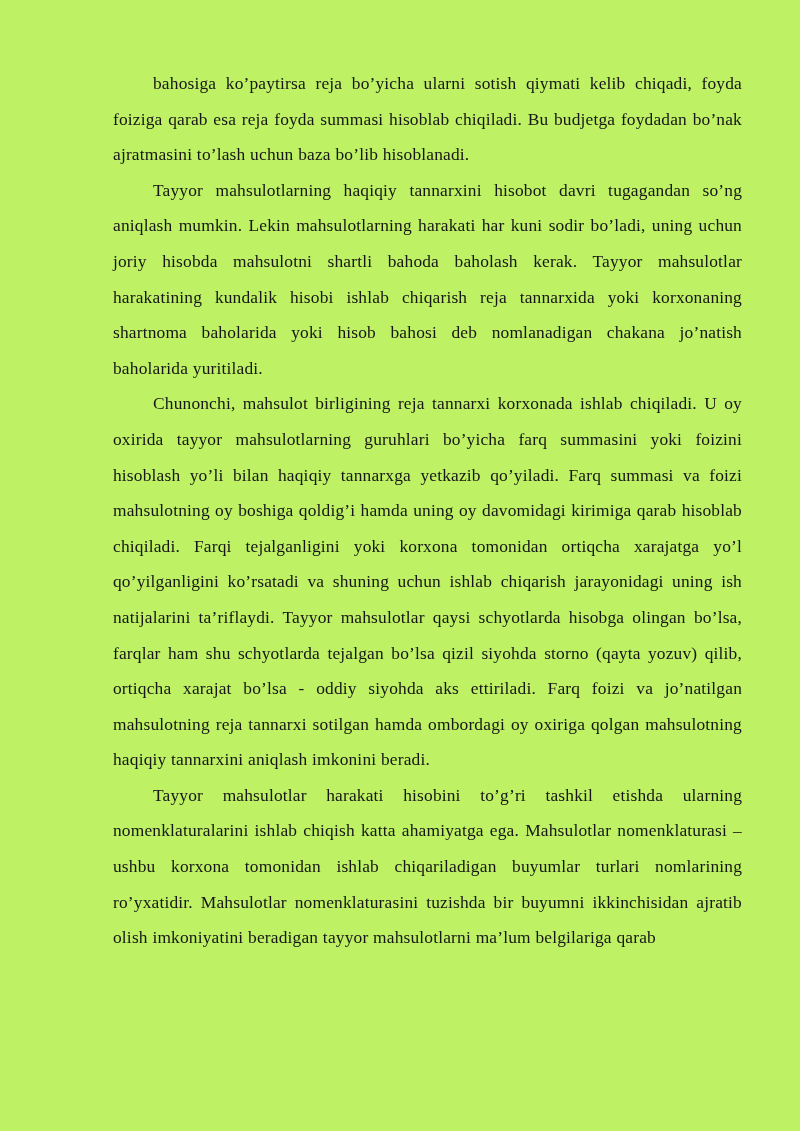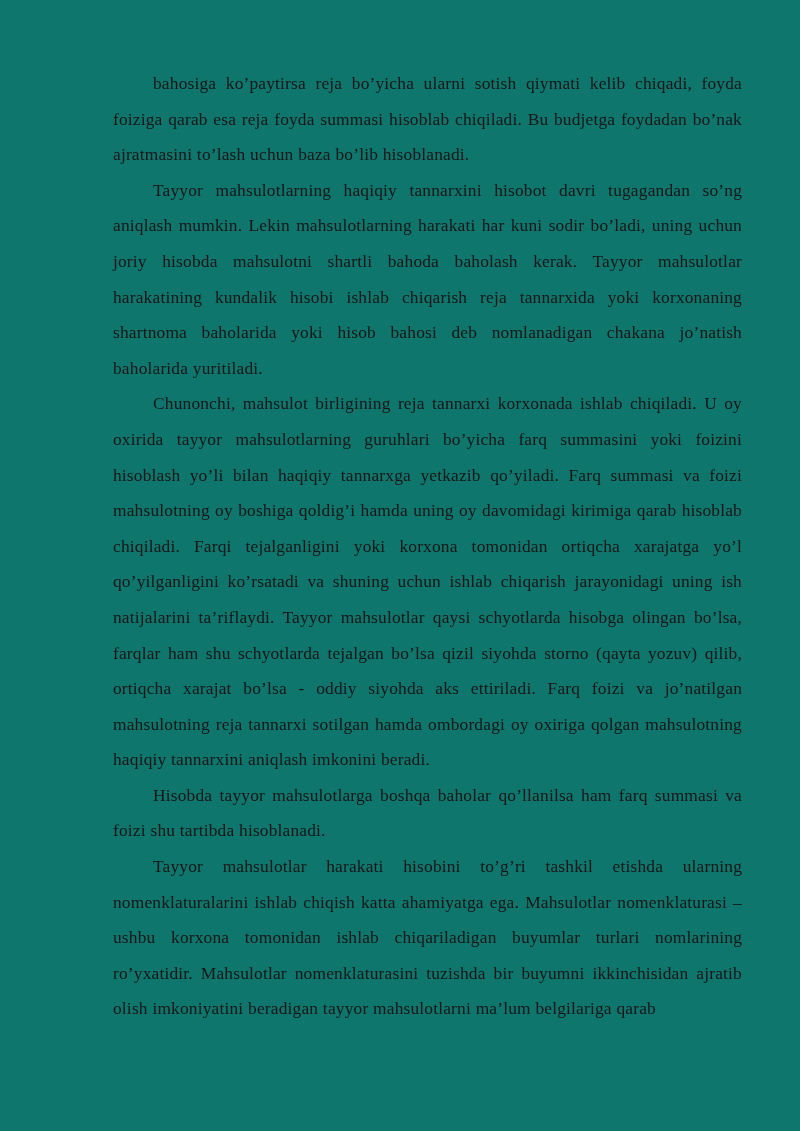--- a/index.html
+++ b/index.html
@@ -10,21 +10,21 @@
   body {
     width: 800px;
     height: 1131px;
     overflow: hidden;
     font-family: "Liberation Serif", "DejaVu Serif", serif;
   }
   .page {
     position: relative;
     width: 800px;
     height: 1131px;
-    background: #0f766e;
+    background: #bef264;
     box-sizing: border-box;
   }
   .text-column {
     position: absolute;
     left: 113px;
     top: 66px;
     width: 629px;
   }
   .para {
     margin: 0;
@@ -44,16 +44,15 @@
   }
 </style>
 </head>
 <body>
 
 <div class="page">
   <div class="text-column">
     <p class="para">bahosiga ko’paytirsa reja bo’yicha ularni sotish qiymati kelib chiqadi, foyda foiziga qarab esa reja foyda summasi hisoblab chiqiladi. Bu budjetga foydadan bo’nak ajratmasini to’lash uchun baza bo’lib hisoblanadi.</p>
     <p class="para">Tayyor mahsulotlarning haqiqiy tannarxini hisobot davri tugagandan so’ng aniqlash mumkin. Lekin mahsulotlarning harakati har kuni sodir bo’ladi, uning uchun joriy hisobda mahsulotni shartli bahoda baholash kerak. Tayyor mahsulotlar harakatining kundalik hisobi ishlab chiqarish reja tannarxida yoki korxonaning shartnoma baholarida yoki hisob bahosi deb nomlanadigan chakana jo’natish baholarida yuritiladi.</p>
     <p class="para">Chunonchi, mahsulot birligining reja tannarxi korxonada ishlab chiqiladi. U oy oxirida tayyor mahsulotlarning guruhlari bo’yicha farq summasini yoki foizini hisoblash yo’li bilan haqiqiy tannarxga yetkazib qo’yiladi. Farq summasi va foizi mahsulotning oy boshiga qoldig’i hamda uning oy davomidagi kirimiga qarab hisoblab chiqiladi. Farqi tejalganligini yoki korxona tomonidan ortiqcha xarajatga yo’l qo’yilganligini ko’rsatadi va shuning uchun ishlab chiqarish jarayonidagi uning ish natijalarini ta’riflaydi. Tayyor mahsulotlar qaysi schyotlarda hisobga olingan bo’lsa, farqlar ham shu schyotlarda tejalgan bo’lsa qizil siyohda storno (qayta yozuv) qilib, ortiqcha xarajat bo’lsa - oddiy siyohda aks ettiriladi. Farq foizi va jo’natilgan mahsulotning reja tannarxi sotilgan hamda ombordagi oy oxiriga qolgan mahsulotning haqiqiy tannarxini aniqlash imkonini beradi.</p>
-    <p class="para">Hisobda tayyor mahsulotlarga boshqa baholar qo’llanilsa ham farq summasi va foizi shu tartibda hisoblanadi.</p>
     <p class="para">Tayyor mahsulotlar harakati hisobini to’g’ri tashkil etishda ularning nomenklaturalarini ishlab chiqish katta ahamiyatga ega. Mahsulotlar nomenklaturasi – ushbu korxona tomonidan ishlab chiqariladigan buyumlar turlari nomlarining ro’yxatidir. Mahsulotlar nomenklaturasini tuzishda bir buyumni ikkinchisidan ajratib olish imkoniyatini beradigan tayyor mahsulotlarni ma’lum belgilariga qarab</p>
   </div>
 </div>
 
 </body></html>

